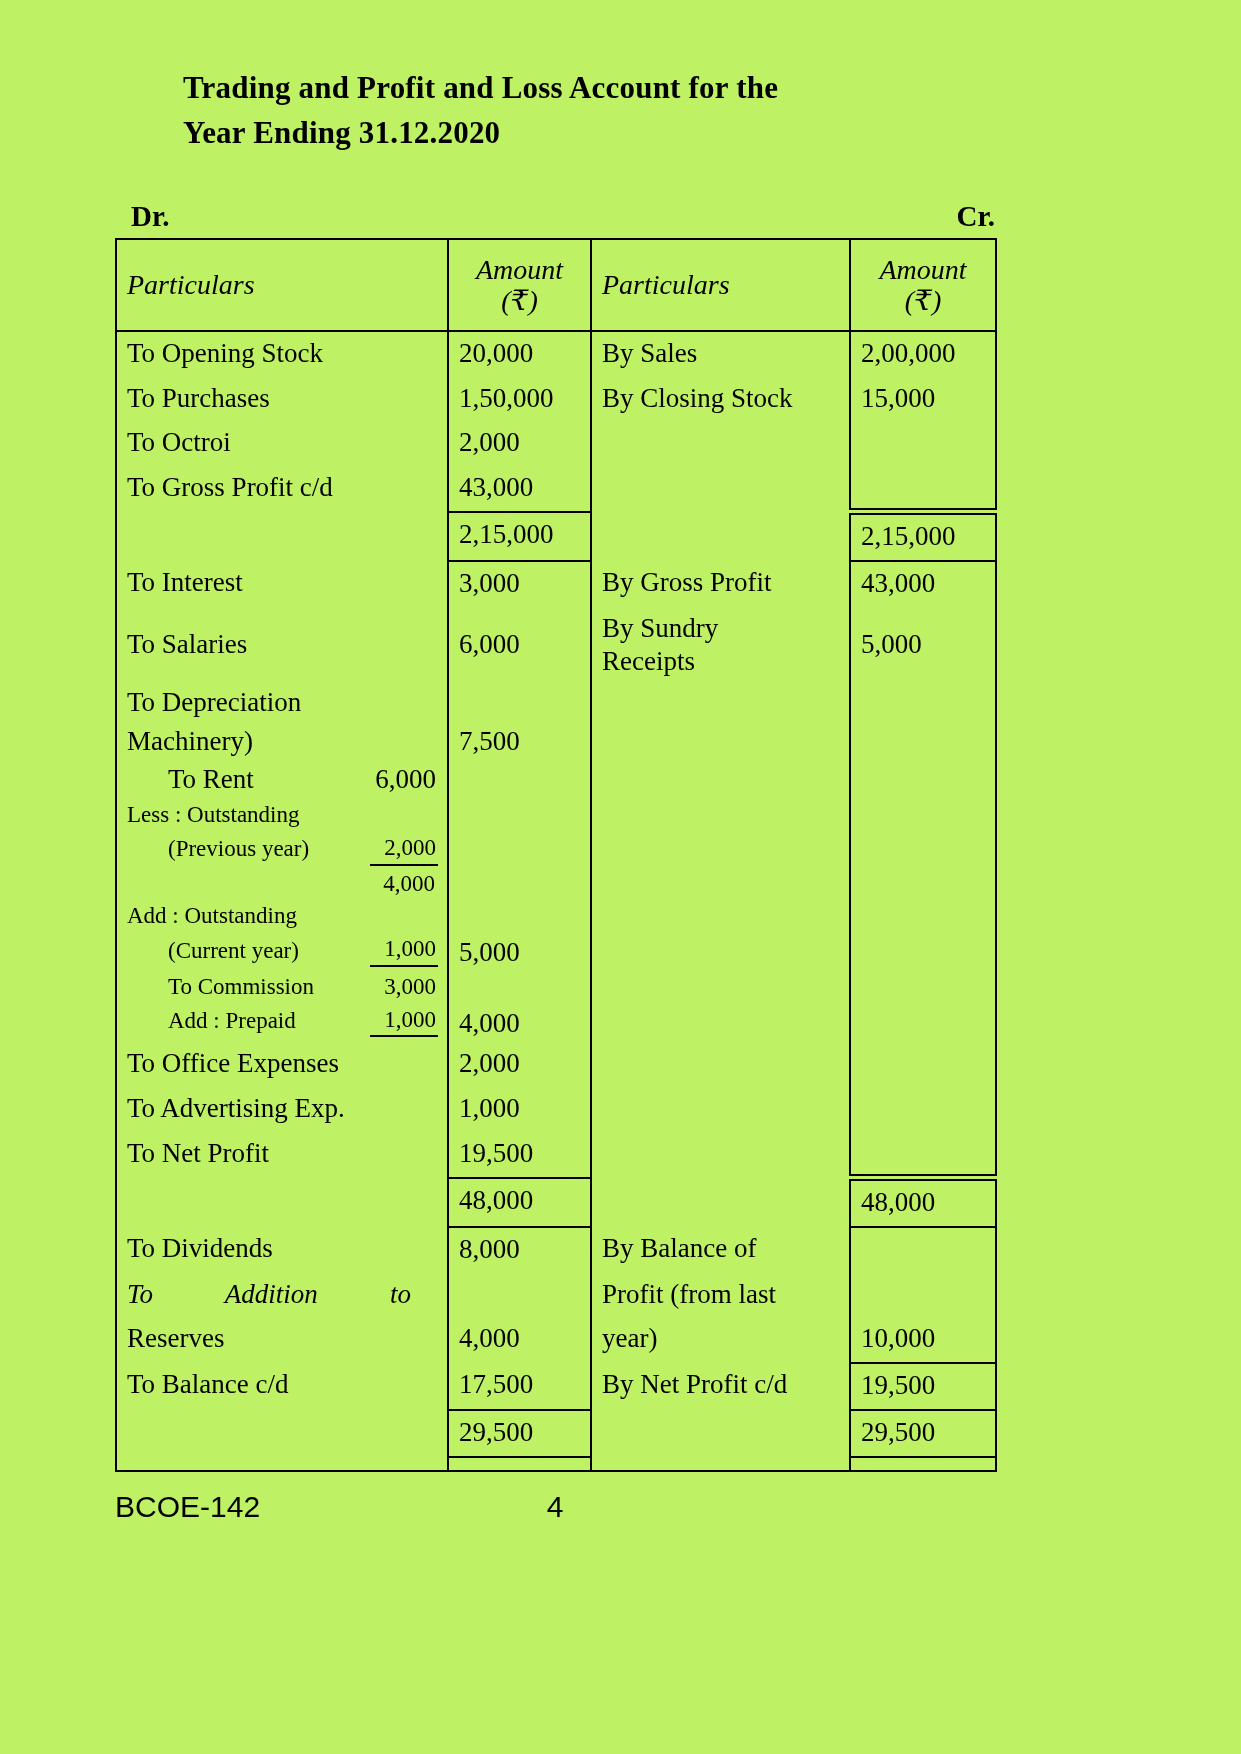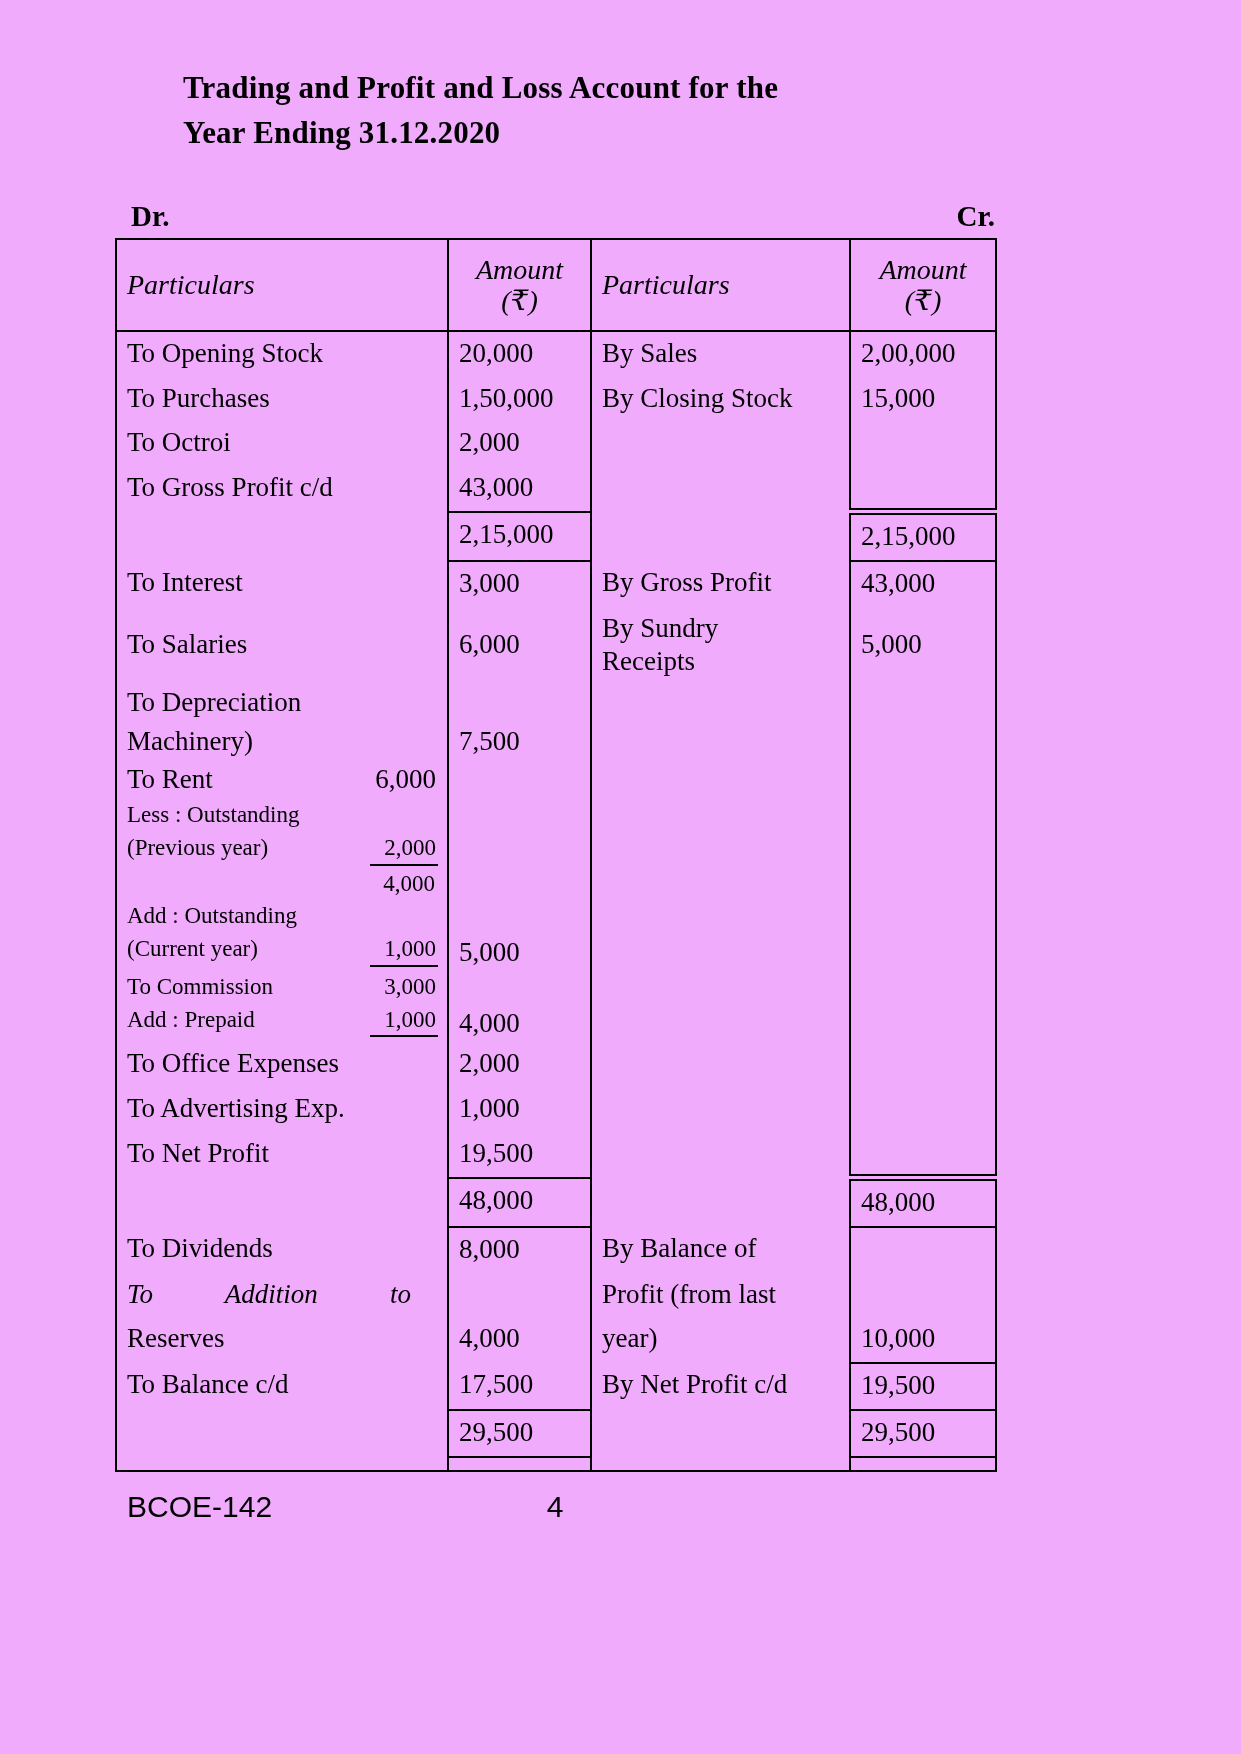--- a/index.html
+++ b/index.html
@@ -1,21 +1,21 @@
 <!DOCTYPE html>
 <html><head>
 <meta charset="utf-8">
 <style>
   html,body{margin:0;padding:0;}
   body{
     width:1241px;height:1754px;background:#ffffff;color:#000;
     font-family:"Liberation Serif","DejaVu Serif",serif;
     -webkit-font-smoothing:antialiased;
   }
-  .page{position:relative;width:1241px;height:1754px;background:#f0abfc;overflow:hidden;}
+  .page{position:relative;width:1241px;height:1754px;background:#bef264;overflow:hidden;}
 
   .title{margin:66px 0 0 183px;width:840px;font-size:31px;font-weight:bold;line-height:1.45;letter-spacing:.2px;}
 
   .drcr{display:flex;justify-content:space-between;align-items:flex-end;width:880px;margin:12px 0 5px 115px;font-size:29px;font-weight:bold;}
   .drcr .dr{padding-left:16px;margin-top:32px;}
 
   table.acct{border-collapse:collapse;table-layout:fixed;width:880px;margin-left:115px;border:2px solid #000;}
   .acct col.c1{width:332px}
   .acct col.c2{width:143px}
   .acct col.c3{width:259px}
@@ -36,35 +36,35 @@
 
   td.amt{text-align:left;padding-right:7px;}
   td.nogap{padding-top:2px;padding-bottom:3px;}
   td.vmid{vertical-align:middle;}
   td.ralign{text-align:right;padding-right:12px;}
   td.jst{text-align:justify;text-align-last:justify;padding-right:36px;font-style:italic;}
 
   tr.small td{font-size:23px;padding-top:1px;padding-bottom:3px;}
   tr.small td.amt{font-size:27px;padding-top:2px;padding-bottom:2px;}
 
-  .flex{display:flex;justify-content:space-between;align-items:flex-start;}
+  .flex{display:flex;justify-content:space-between;align-items:center;margin-left:41px;}
   .subnum{padding-right:2px;}
   .ul{border-bottom:2px solid #000;padding:0 2px 1px 14px;}
 
   td.tot{border-top:2px solid #000;border-bottom:2px solid #000;}
   td.totd{border-top:7px double #000;border-bottom:2px solid #000;}
   td.lt{border-top:2px solid #000;}
 
   tr.spacer td{height:12px;padding:0;}
 
   .twoline div{line-height:1.22;}
 
   .footer{position:absolute;left:115px;top:1490px;width:880px;height:40px;
     font-family:"Liberation Sans","DejaVu Sans",sans-serif;font-size:30px;}
-  .footer .code{position:absolute;left:12px;top:0;}
+  .footer .code{position:absolute;left:0;top:0;}
   .footer .pg{position:absolute;left:50%;top:0;transform:translateX(-50%);}
 </style>
 </head>
 <body>
 
 <div class="page">
 
   <div class="title">
     <div>Trading and Profit and Loss Account for the</div>
     <div>Year Ending 31.12.2020</div>

